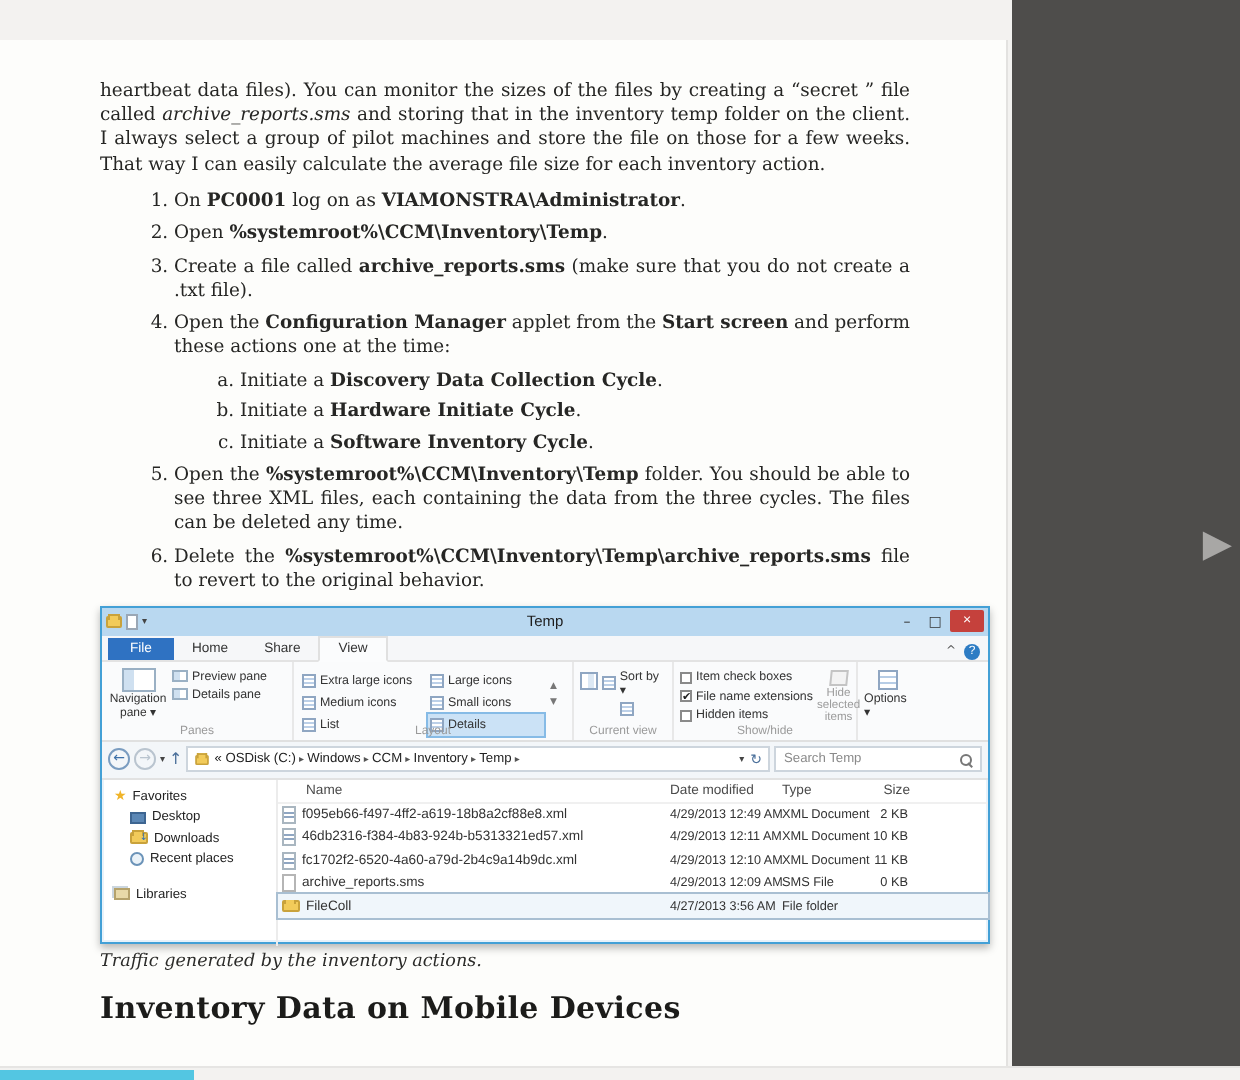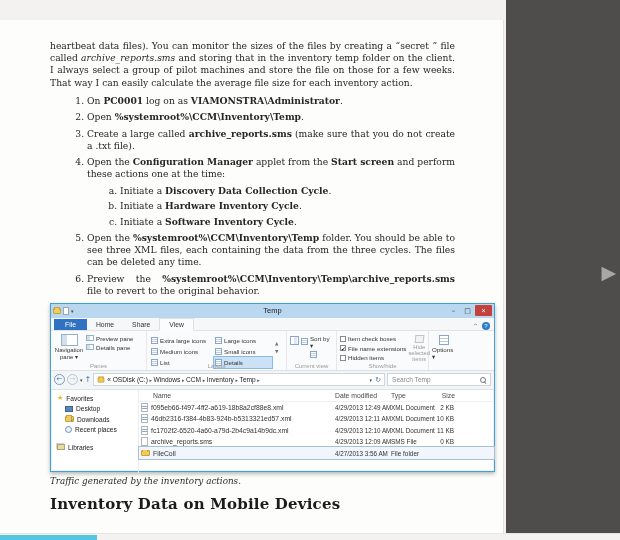--- a/index.html
+++ b/index.html
@@ -115,28 +115,28 @@
 </style>
 </head>
 <body>
 
 <div class="page">
   <div class="doc">
     <p class="body"><span>heartbeat data files). You can monitor the sizes of the files by creating a “secret ” file called </span><span class="i">archive_reports.sms</span><span> and storing that in the inventory temp folder on the client. I always select a group of pilot machines and store the file on those for a few weeks. That way I can easily calculate the average file size for each inventory action.</span></p>
     <ol class="steps" id="steps">
         <li><span>On </span><span class="b">PC0001</span><span> log on as </span><span class="b">VIAMONSTRA\Administrator</span><span>.</span></li>
         <li><span>Open </span><span class="b">%systemroot%\CCM\Inventory\Temp</span><span>.</span></li>
-        <li><span>Create a large called </span><span class="b">archive_reports.sms</span><span> (make sure that you do not create a .txt file).</span></li>
+        <li><span>Create a file called </span><span class="b">archive_reports.sms</span><span> (make sure that you do not create a .txt file).</span></li>
         <li><span>Open the </span><span class="b">Configuration Manager</span><span> applet from the </span><span class="b">Start screen</span><span> and perform these actions one at the time:</span><ol class="subs">
             <li><span>Initiate a </span><span class="b">Discovery Data Collection Cycle</span><span>.</span></li>
-            <li><span>Initiate a </span><span class="b">Hardware Inventory Cycle</span><span>.</span></li>
+            <li><span>Initiate a </span><span class="b">Hardware Initiate Cycle</span><span>.</span></li>
             <li><span>Initiate a </span><span class="b">Software Inventory Cycle</span><span>.</span></li>
           </ol></li>
         <li><span>Open the </span><span class="b">%systemroot%\CCM\Inventory\Temp</span><span> folder. You should be able to see three XML files, each containing the data from the three cycles. The files can be deleted any time.</span></li>
-        <li><span>Preview the </span><span class="b">%systemroot%\CCM\Inventory\Temp\archive_reports.sms</span><span> file to revert to the original behavior.</span></li>
+        <li><span>Delete the </span><span class="b">%systemroot%\CCM\Inventory\Temp\archive_reports.sms</span><span> file to revert to the original behavior.</span></li>
       </ol>
 
     <div class="explorer">
       <div class="x-title">
         <span class="qat">
           <span class="mini-folder"></span>
           <span class="mini-doc"></span>
           <span class="dd">▾</span>
         </span>
         <span class="t">Temp</span>

